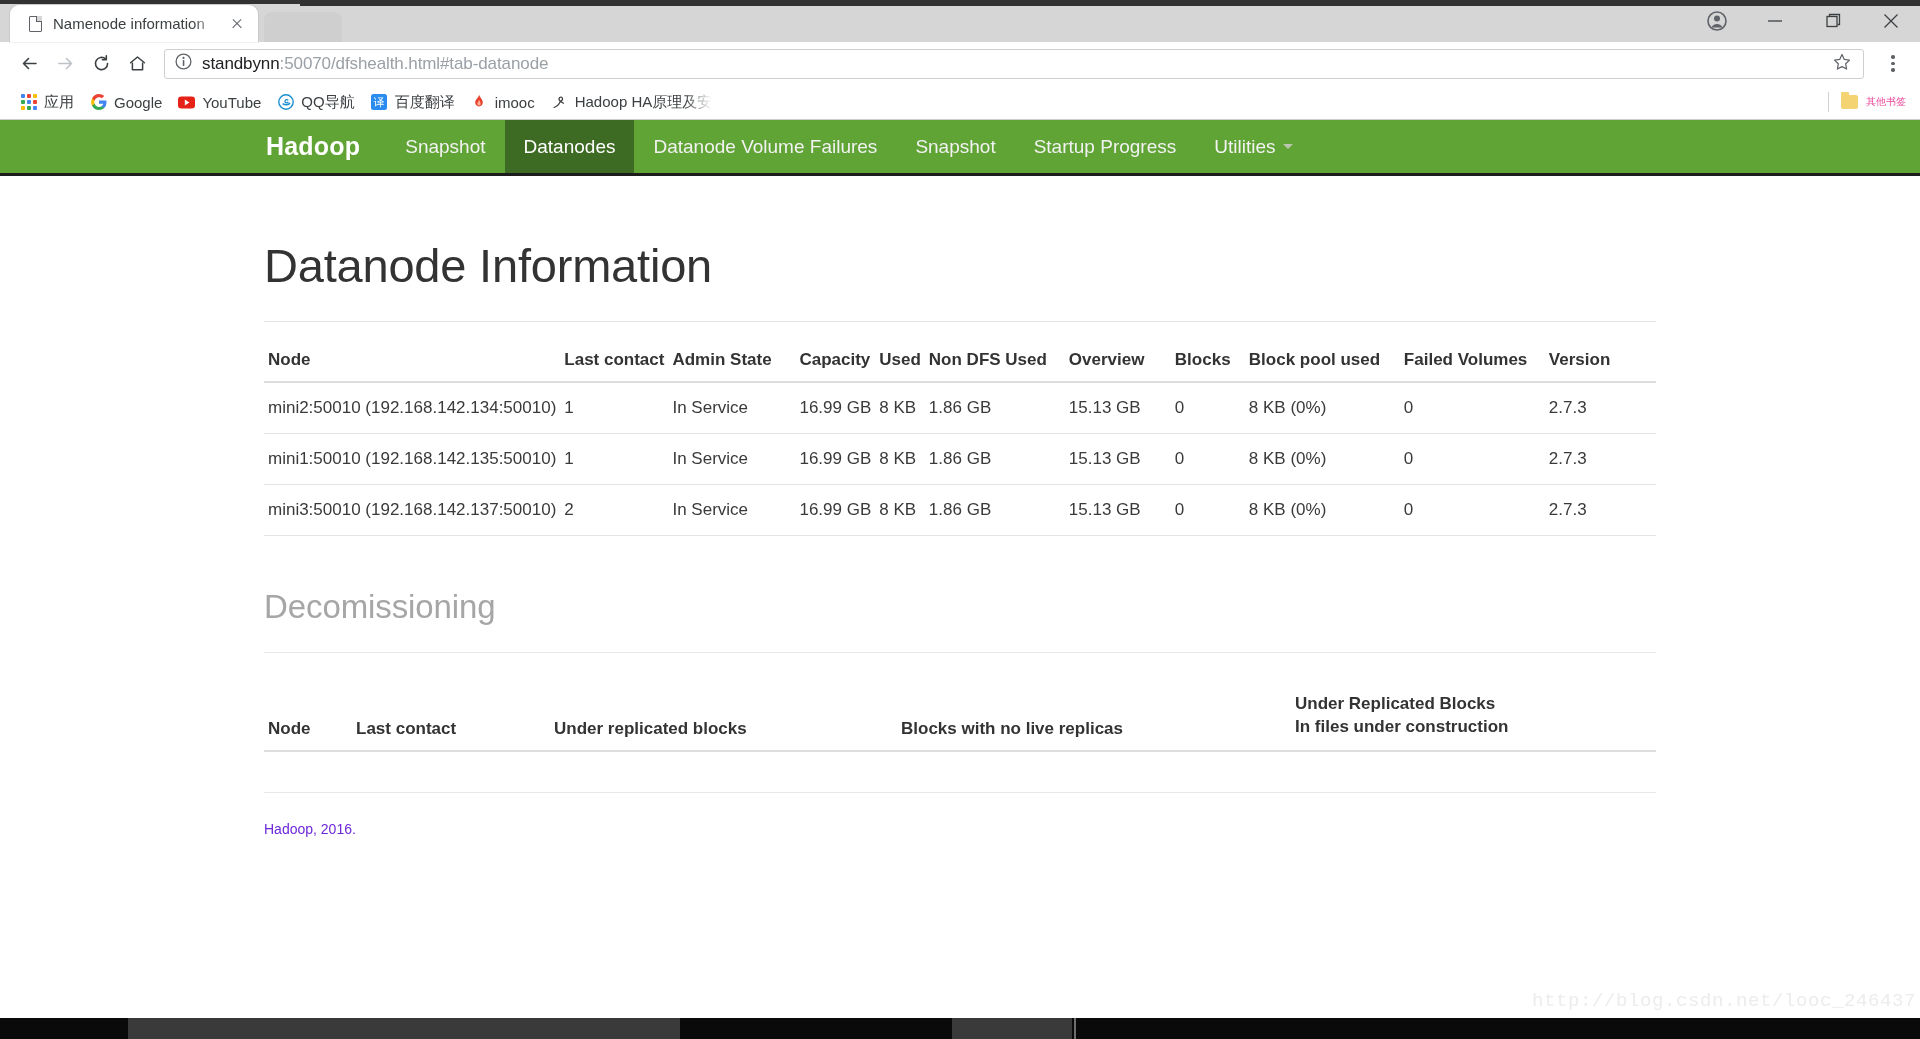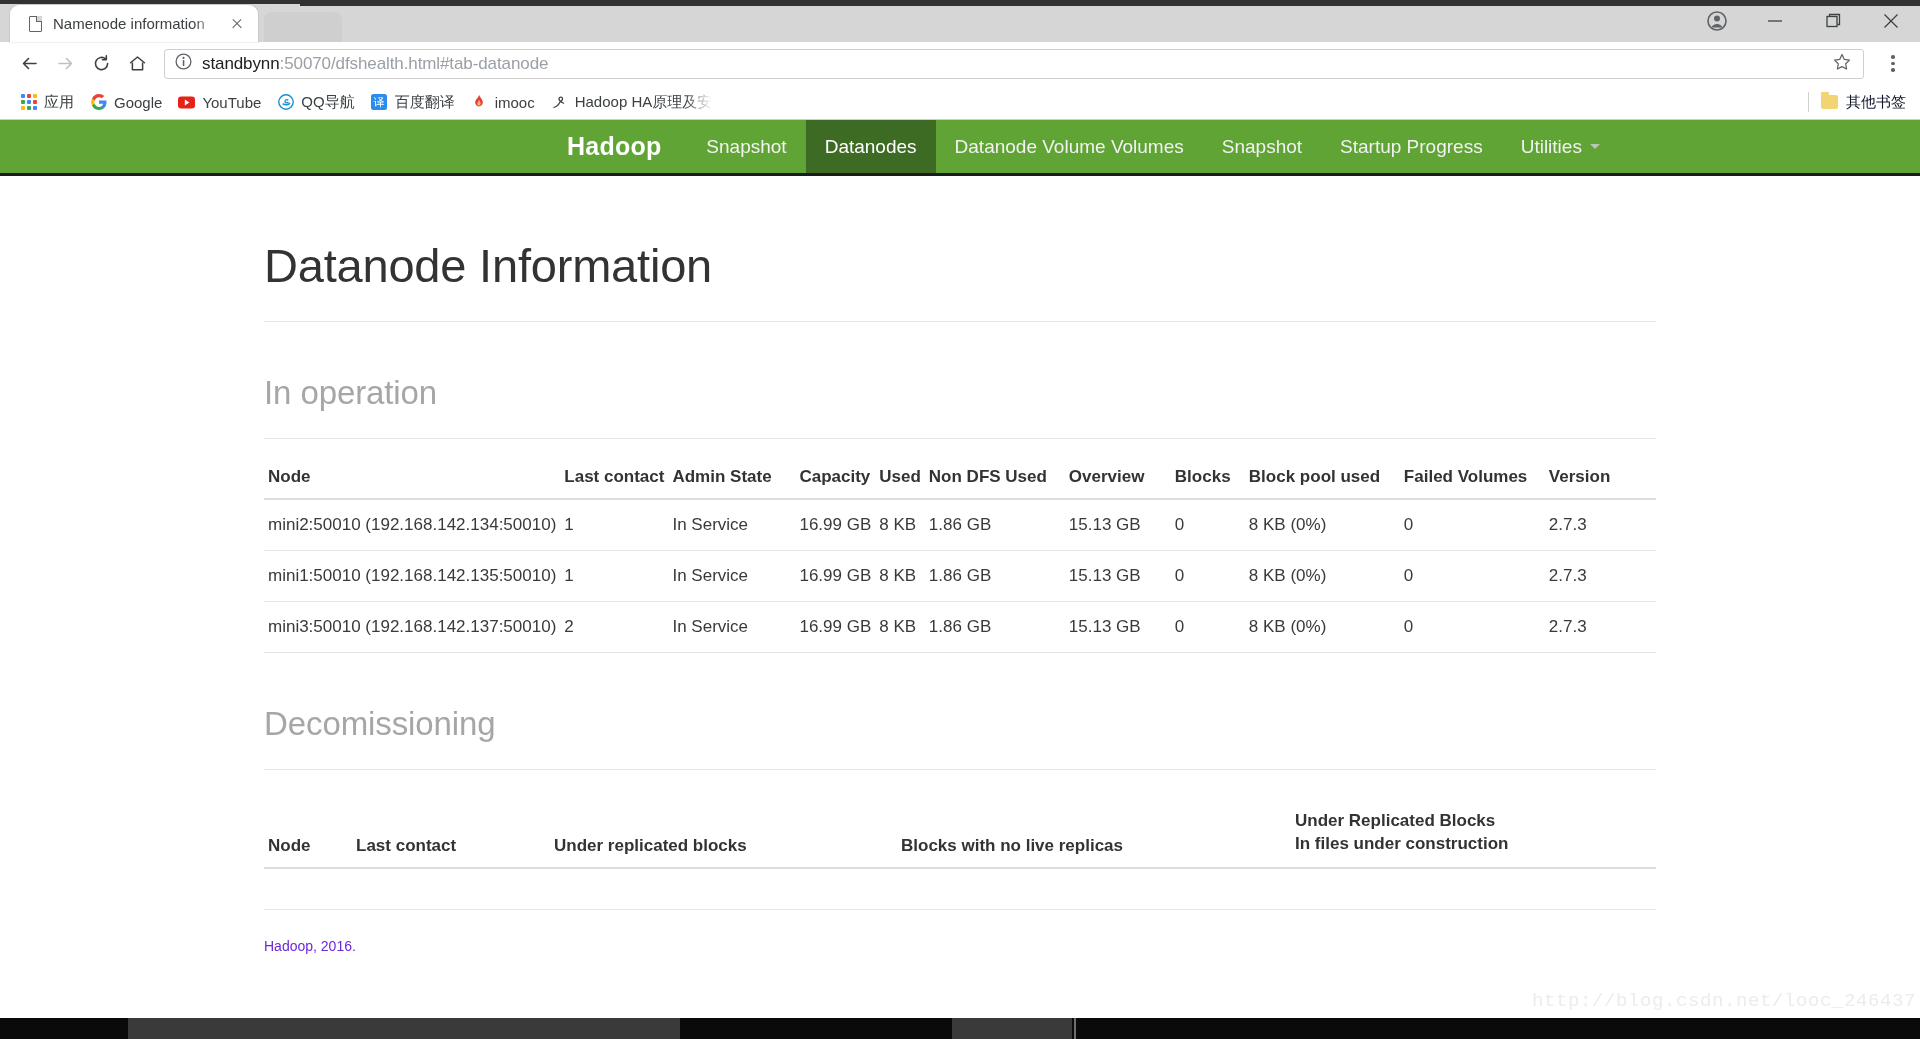--- a/index.html
+++ b/index.html
@@ -232,21 +232,20 @@
     position: relative;
   }
 
   
   .navbar {
     height: 56px;
     background: #5fa434;
     display: flex;
     align-items: stretch;
     border-bottom: 3px solid #1c1c1c;
-    justify-content: center;
   }
   .navbar-inner {
     display: flex;
     align-items: stretch;
     margin-left: 250px;
   }
   .brand {
     display: flex; align-items: center;
     padding: 0 26px 0 16px;
     color: #ffffff;
@@ -530,56 +529,55 @@
         <svg width="16" height="16" viewBox="0 0 16 16">
           <path d="M3 13.5c3-1 5.2-3.3 6.4-6.2M9.4 7.3c1.6-.6 2.4-2 2-3.2-.4-1.1-1.8-1.4-2.7-.6-.9.8-.7 2.3 0 3.2.4.5.9.9 1.4 1.2l2.4 1.3" fill="none" stroke="#444" stroke-width="1.25" stroke-linecap="round"></path>
         </svg>
       </span>
       <span class="bm-label">Hadoop HA原理及安</span>
     </div>
 
     <div class="bm-right">
       <span class="bm-sep"></span>
       <span class="folder"></span>
-      <span class="bm-label" style="font-size:15px;color:#0f172a">其他书签</span>
+      <span class="bm-label" style="font-size:10px;color:#ec4899">其他书签</span>
     </div>
   </div>
 
   <div class="viewport">
 
     <div class="navbar">
       <div class="navbar-inner">
         <div class="brand">Hadoop</div>
         <div class="navitem">
           <span>Snapshot</span>
         </div>
         <div class="navitem active">
           <span>Datanodes</span>
         </div>
         <div class="navitem">
-          <span>Datanode Volume Volumes</span>
+          <span>Datanode Volume Failures</span>
         </div>
         <div class="navitem">
           <span>Snapshot</span>
         </div>
         <div class="navitem">
           <span>Startup Progress</span>
         </div>
         <div class="navitem">
           <span>Utilities</span>
           <span class="caret"></span>
         </div>
       </div>
     </div>
 
     <div class="container">
 
       <h1 class="page-title">Datanode Information</h1>
 
-      <h2 class="section">In operation</h2>
 
       <table class="dn">
         <thead>
           <tr>
             <th style="width:275px">Node</th>
             <th style="width:99px">Last contact</th>
             <th style="width:127px">Admin State</th>
             <th style="width:78px">Capacity</th>
             <th style="width:48px">Used</th>
             <th style="width:140px">Non DFS Used</th>

